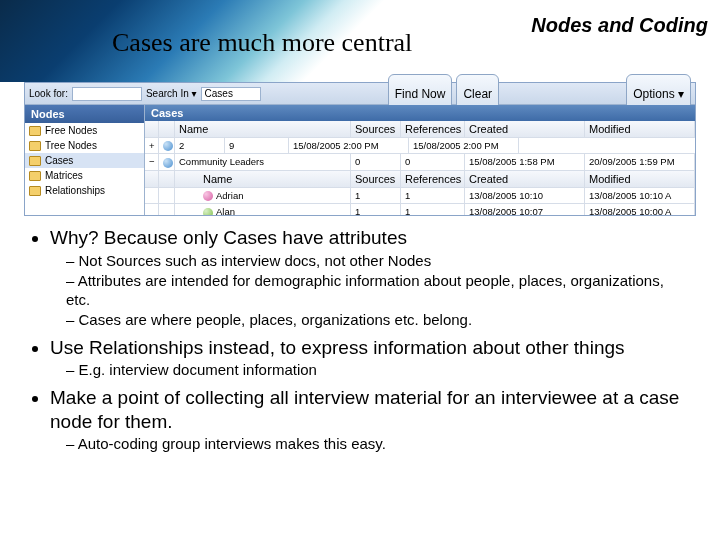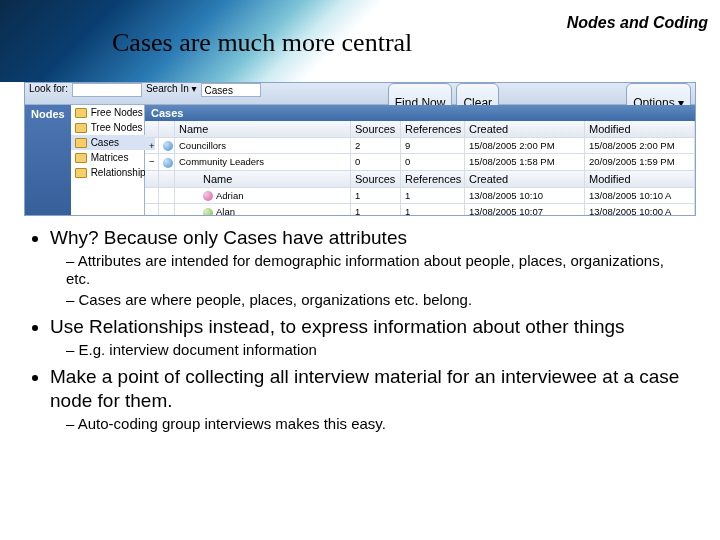--- a/index.html
+++ b/index.html
@@ -1,28 +1,28 @@
 <!DOCTYPE html>
 <html><head>
 <meta charset="utf-8">
 <style>
  *{box-sizing:border-box;margin:0;padding:0}
  body{font-family:Arial,Helvetica,sans-serif;width:720px;height:540px;overflow:hidden;background:#fff}
  
  .banner{position:relative;height:82px;background:linear-gradient(135deg,#0a2b4a 0%,#0a3e70 15%,#2b7bb5 28%,#7ec5d8 38%,#d0ecf3 43%,#fff 48%)}
- .tagline{position:absolute;top:14px;right:12px;font-weight:bold;font-style:italic;font-size:16px;color:#000}
+ .tagline{position:absolute;top:14px;right:12px;font-weight:bold;font-style:italic;font-size:20px;color:#000}
  .title{position:absolute;left:112px;top:28px;font-size:26px;color:#000;font-family:"Times New Roman",serif}
  
  .app{position:relative;margin:0 24px 0 24px;border:1px solid #8aa4c8;font-size:10px;color:#000;background:#fff}
- .toolbar{display:flex;align-items:flex-start;height:22px;background:linear-gradient(#dfe8f5,#c9d7ea);border-bottom:1px solid #9cb2cf;padding:0 4px;gap:4px}
+ .toolbar{display:flex;align-items:center;height:22px;background:linear-gradient(#dfe8f5,#c9d7ea);border-bottom:1px solid #9cb2cf;padding:0 4px;gap:4px}
  .toolbar label{font-size:10px}
  .toolbar input{height:14px;font-size:10px;border:1px solid #9cb2cf;background:#fff;padding:0 3px}
  .btn{font-size:12px;border:1px solid #8ea6c6;background:linear-gradient(#f4f8fd,#d6e1ef);border-radius:6px;padding:12px 6px}
  .app-body{display:flex;height:110px}
- .nav{width:120px;background:#fff;border-right:1px solid #9cb2cf;display:flex;flex-direction:row}
+ .nav{width:120px;background:#fff;border-right:1px solid #9cb2cf;display:flex;flex-direction:column}
  .nav-head{background:linear-gradient(#4d77b4,#375f9a);color:#fff;font-weight:bold;padding:3px 6px;font-size:11px}
  .nav-item{display:flex;align-items:flex-end;gap:4px;padding:2px 4px;font-size:10px;cursor:default}
  .nav-item.sel{background:#d7e3f4}
  .folder{width:12px;height:10px;background:#f4cf6b;border:1px solid #b58a20;border-radius:1px;display:inline-block}
  .main{flex:1;display:flex;flex-direction:column}
  .main-head{background:linear-gradient(#5f8ac0,#3e6ba7);color:#fff;font-weight:bold;padding:2px 6px;font-size:11px}
  .grid{flex:1;overflow:hidden;font-size:9.5px}
  .grid-head,.grid-row{display:flex;border-bottom:1px solid #d6dde8}
  .grid-head{background:linear-gradient(#f6f8fc,#e3e9f2);font-size:11px}
  .cell{padding:2px 4px;border-right:1px solid #d6dde8;white-space:nowrap;overflow:hidden}
@@ -100,21 +100,20 @@
      <div class="cell c-name">Name</div>
      <div class="cell c-src">Sources</div>
      <div class="cell c-ref">References</div>
      <div class="cell c-cr">Created</div>
      <div class="cell c-md">Modified</div>
     </div>
     <div id="rows">
             <div class="grid-row">
               <div class="cell c-ex">+</div>
               <div class="cell c-ic"><span class="orb b"></span></div>
-              <div class="cell c-name">Councillors</div>
               <div class="cell c-src">2</div>
               <div class="cell c-ref">9</div>
               <div class="cell c-cr">15/08/2005 2:00 PM</div>
               <div class="cell c-md">15/08/2005 2:00 PM</div>
             </div>
             <div class="grid-row">
               <div class="cell c-ex">−</div>
               <div class="cell c-ic"><span class="orb b"></span></div>
               <div class="cell c-name">Community Leaders</div>
               <div class="cell c-src">0</div>
@@ -152,20 +151,21 @@
           </div>
    </div>
   </div>
  </div>
 </div>
 
 <div class="content">
  <ul>
   <li>Why? Because only Cases have attributes</li>
   <ul>
+   <li>Not Sources such as interview docs, not other Nodes</li>
    <li>Attributes are intended for demographic information about people, places, organizations, etc.</li>
    <li>Cases are where people, places, organizations etc. belong.</li>
   </ul>
   <li>Use Relationships instead, to express information about other things</li>
   <ul>
    <li>E.g. interview document information</li>
   </ul>
   <li>Make a point of collecting all interview material for an interviewee at a case node for them.</li>
   <ul>
    <li>Auto-coding group interviews makes this easy.</li>

